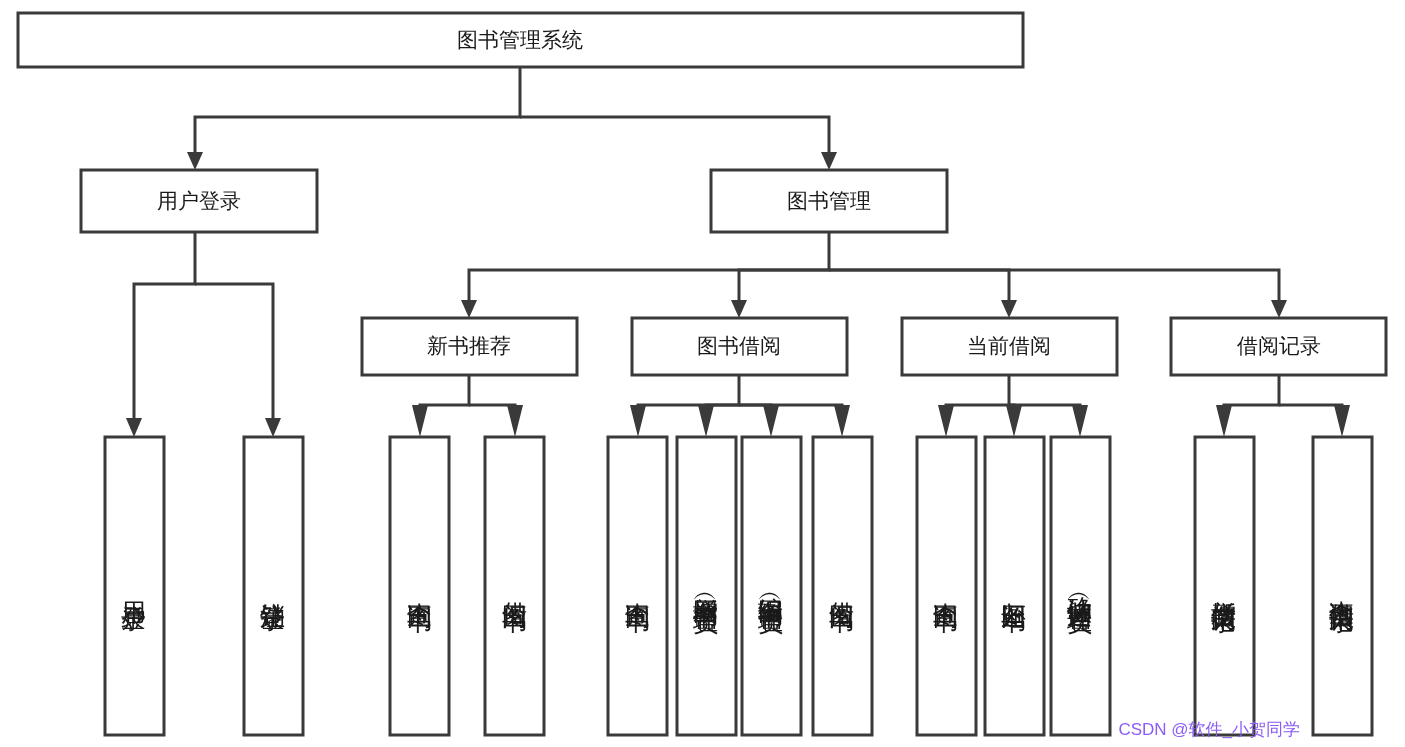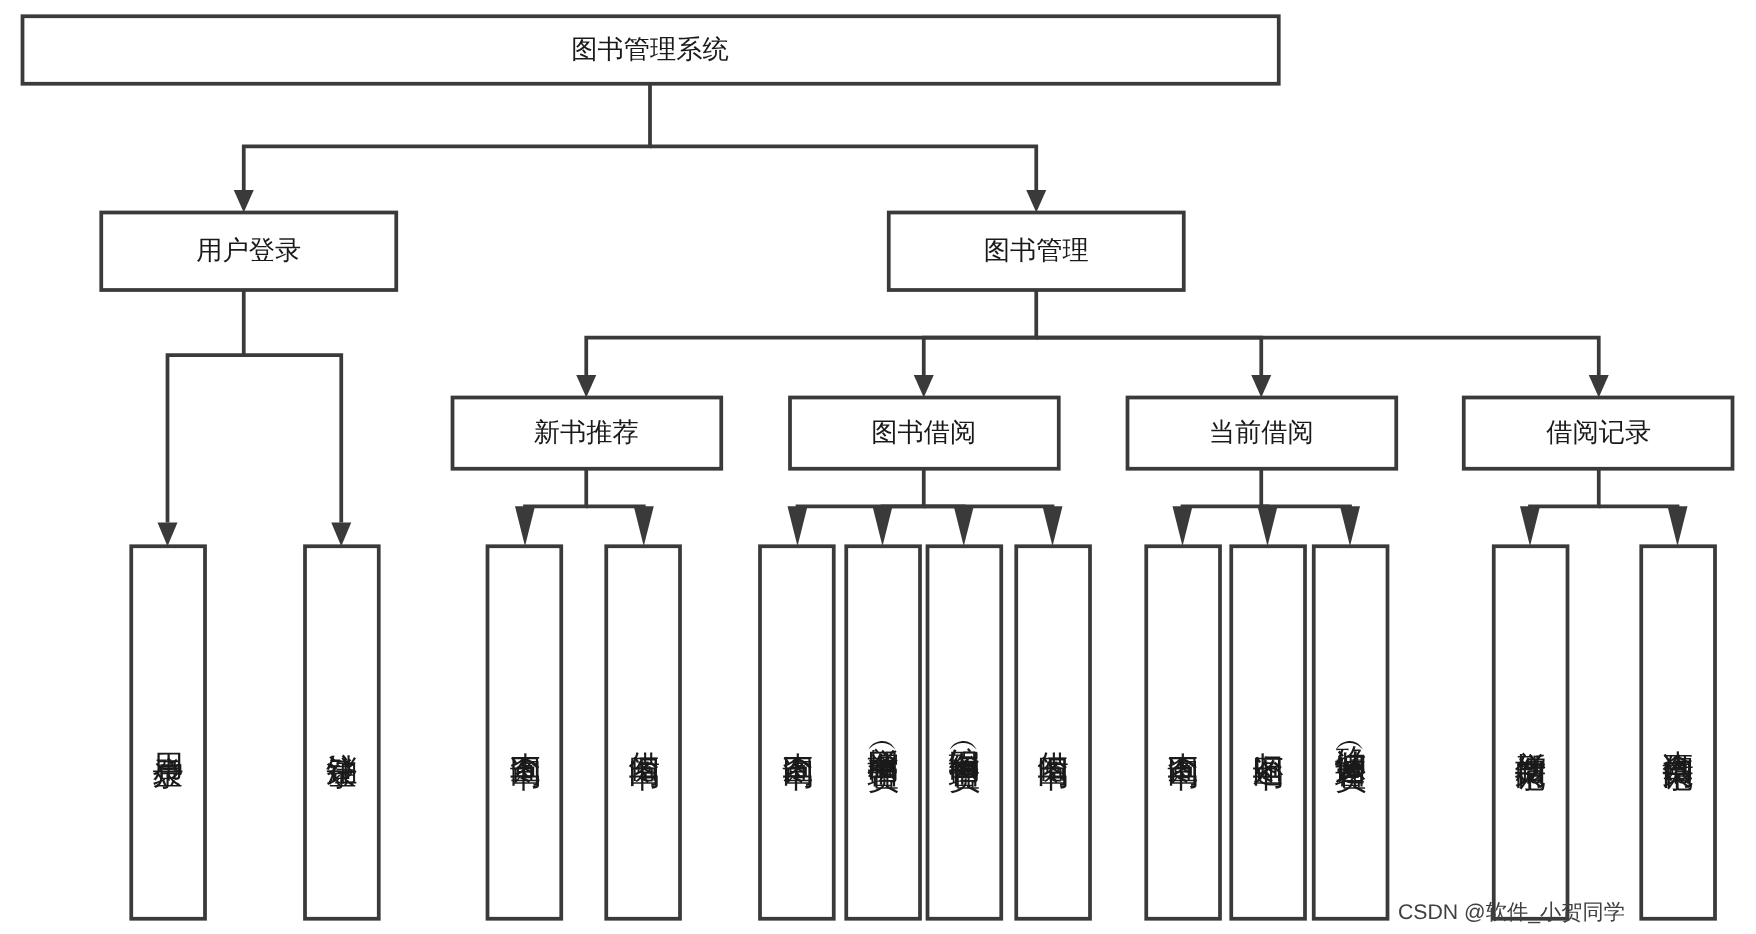--- a/index.html
+++ b/index.html
@@ -56,21 +56,21 @@
     writing-mode: vertical-rl;
     text-orientation: upright;
     text-anchor: middle;
   }
   .watermark {
     position: absolute;
     right: 10px;
     bottom: 6px;
     font-family: "Liberation Sans", "DejaVu Sans", sans-serif;
     font-size: 17px;
-    color: #404040;
+    color: #8b5cf6;
     white-space: nowrap;
     pointer-events: none;
     user-select: none;
   }
 </style>
 </head>
 <body>
 
 <div id="diagram-root">
 

